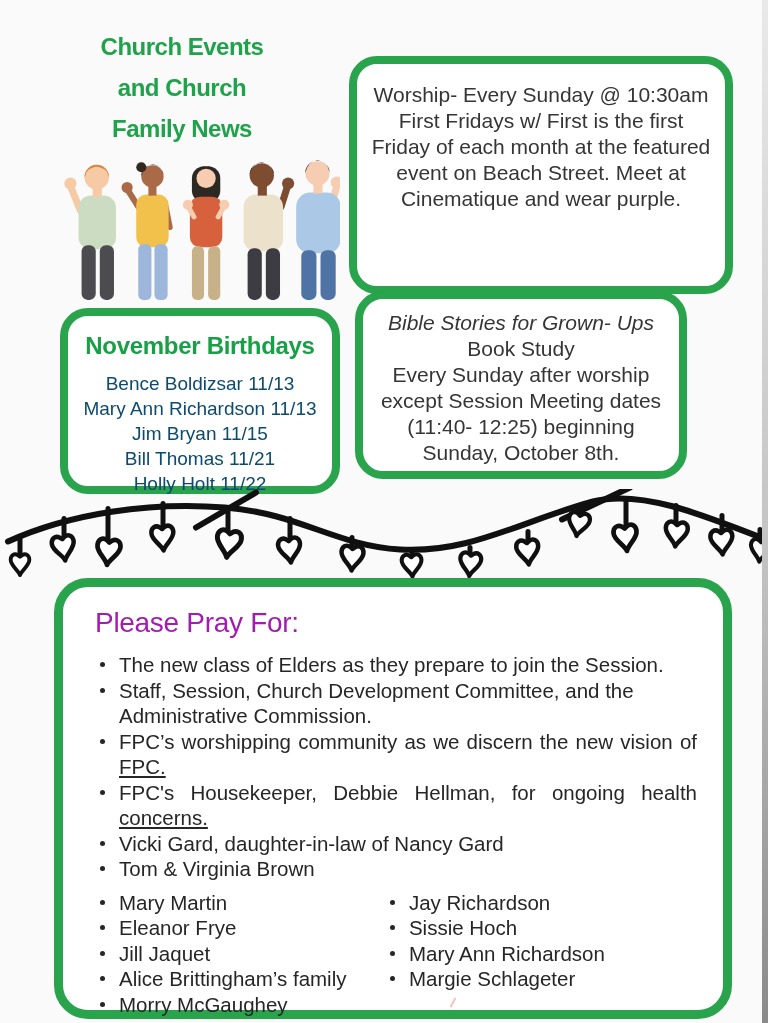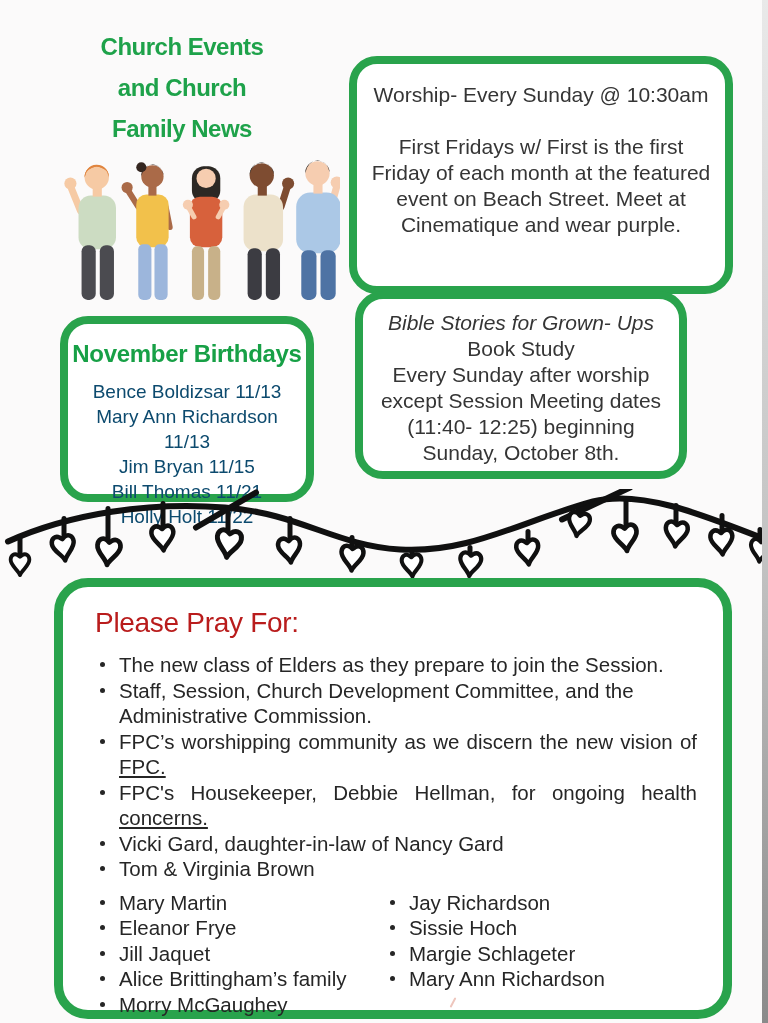--- a/index.html
+++ b/index.html
@@ -27,42 +27,42 @@
   .gbox{
     position:absolute;background:#fff;
     border:8px solid var(--green);
     border-radius:28px;
   }
   .worship{
     left:349px;top:56px;width:384px;height:238px;
     padding:18px 12px 0 12px;
     font-size:21px;line-height:26px;text-align:center;color:#353535;
   }
-  .worship .details{margin-top:26px;}
+  .worship .details{}
   .bible{
     left:355px;top:291px;width:332px;height:188px;
     padding:11px 6px 0 6px;
     font-size:21px;line-height:26px;text-align:center;color:#353535;
   }
   .birthdays{
-    left:60px;top:316px;width:254px;height:186px;
+    left:60px;top:308px;width:280px;height:186px;
     padding:16px 4px 0 4px;text-align:center;
   }
   .birthdays .bd-title{color:#17a046;font-size:24px;font-weight:bold;margin-bottom:11px;letter-spacing:-0.3px;}
   .birthdays .bd-entry{color:#0c4a6e;font-size:19px;line-height:25px;}
   
   .garland{position:absolute;left:0;top:489px;width:768px;height:93px;}
   
   .pray{
     left:54px;top:578px;width:678px;height:441px;
     border-width:9px;border-radius:34px;
     padding:14px 26px 0 30px;
   }
   .pray-heading{
-    color:#b91c1c;font-size:28px;font-weight:normal;
+    color:#a21caf;font-size:28px;font-weight:normal;
     margin:6px 0 13px 2px;letter-spacing:-0.3px;
   }
   .pray ul{list-style:none;font-size:20.5px;line-height:25.5px;color:#262626;margin-top:8px;}
   .pray li{position:relative;padding-left:26px;}
   .pray li::before{
     content:"";position:absolute;left:7px;top:10px;
     width:5px;height:5px;border-radius:50%;background:#262626;
   }
   .jl1{display:block;text-align:justify;text-align-last:justify;}
   .jl2{display:block;text-decoration:underline;}
@@ -234,22 +234,22 @@
       <ul class="col-left">
         <li><span>Mary Martin</span></li>
         <li><span>Eleanor Frye</span></li>
         <li><span>Jill Jaquet</span></li>
         <li><span>Alice Brittingham’s family</span></li>
         <li><span>Morry McGaughey</span></li>
       </ul>
       <ul class="col-right">
         <li><span>Jay Richardson</span></li>
         <li><span>Sissie Hoch</span></li>
+        <li><span>Mary Ann Richardson</span></li>
         <li><span>Margie Schlageter</span></li>
-        <li><span>Mary Ann Richardson</span></li>
       </ul>
     </div>
   </div>
 
   <div class="stray-mark"></div>
   <div class="edge-strip"></div>
 
 </div>
 
 </body></html>

